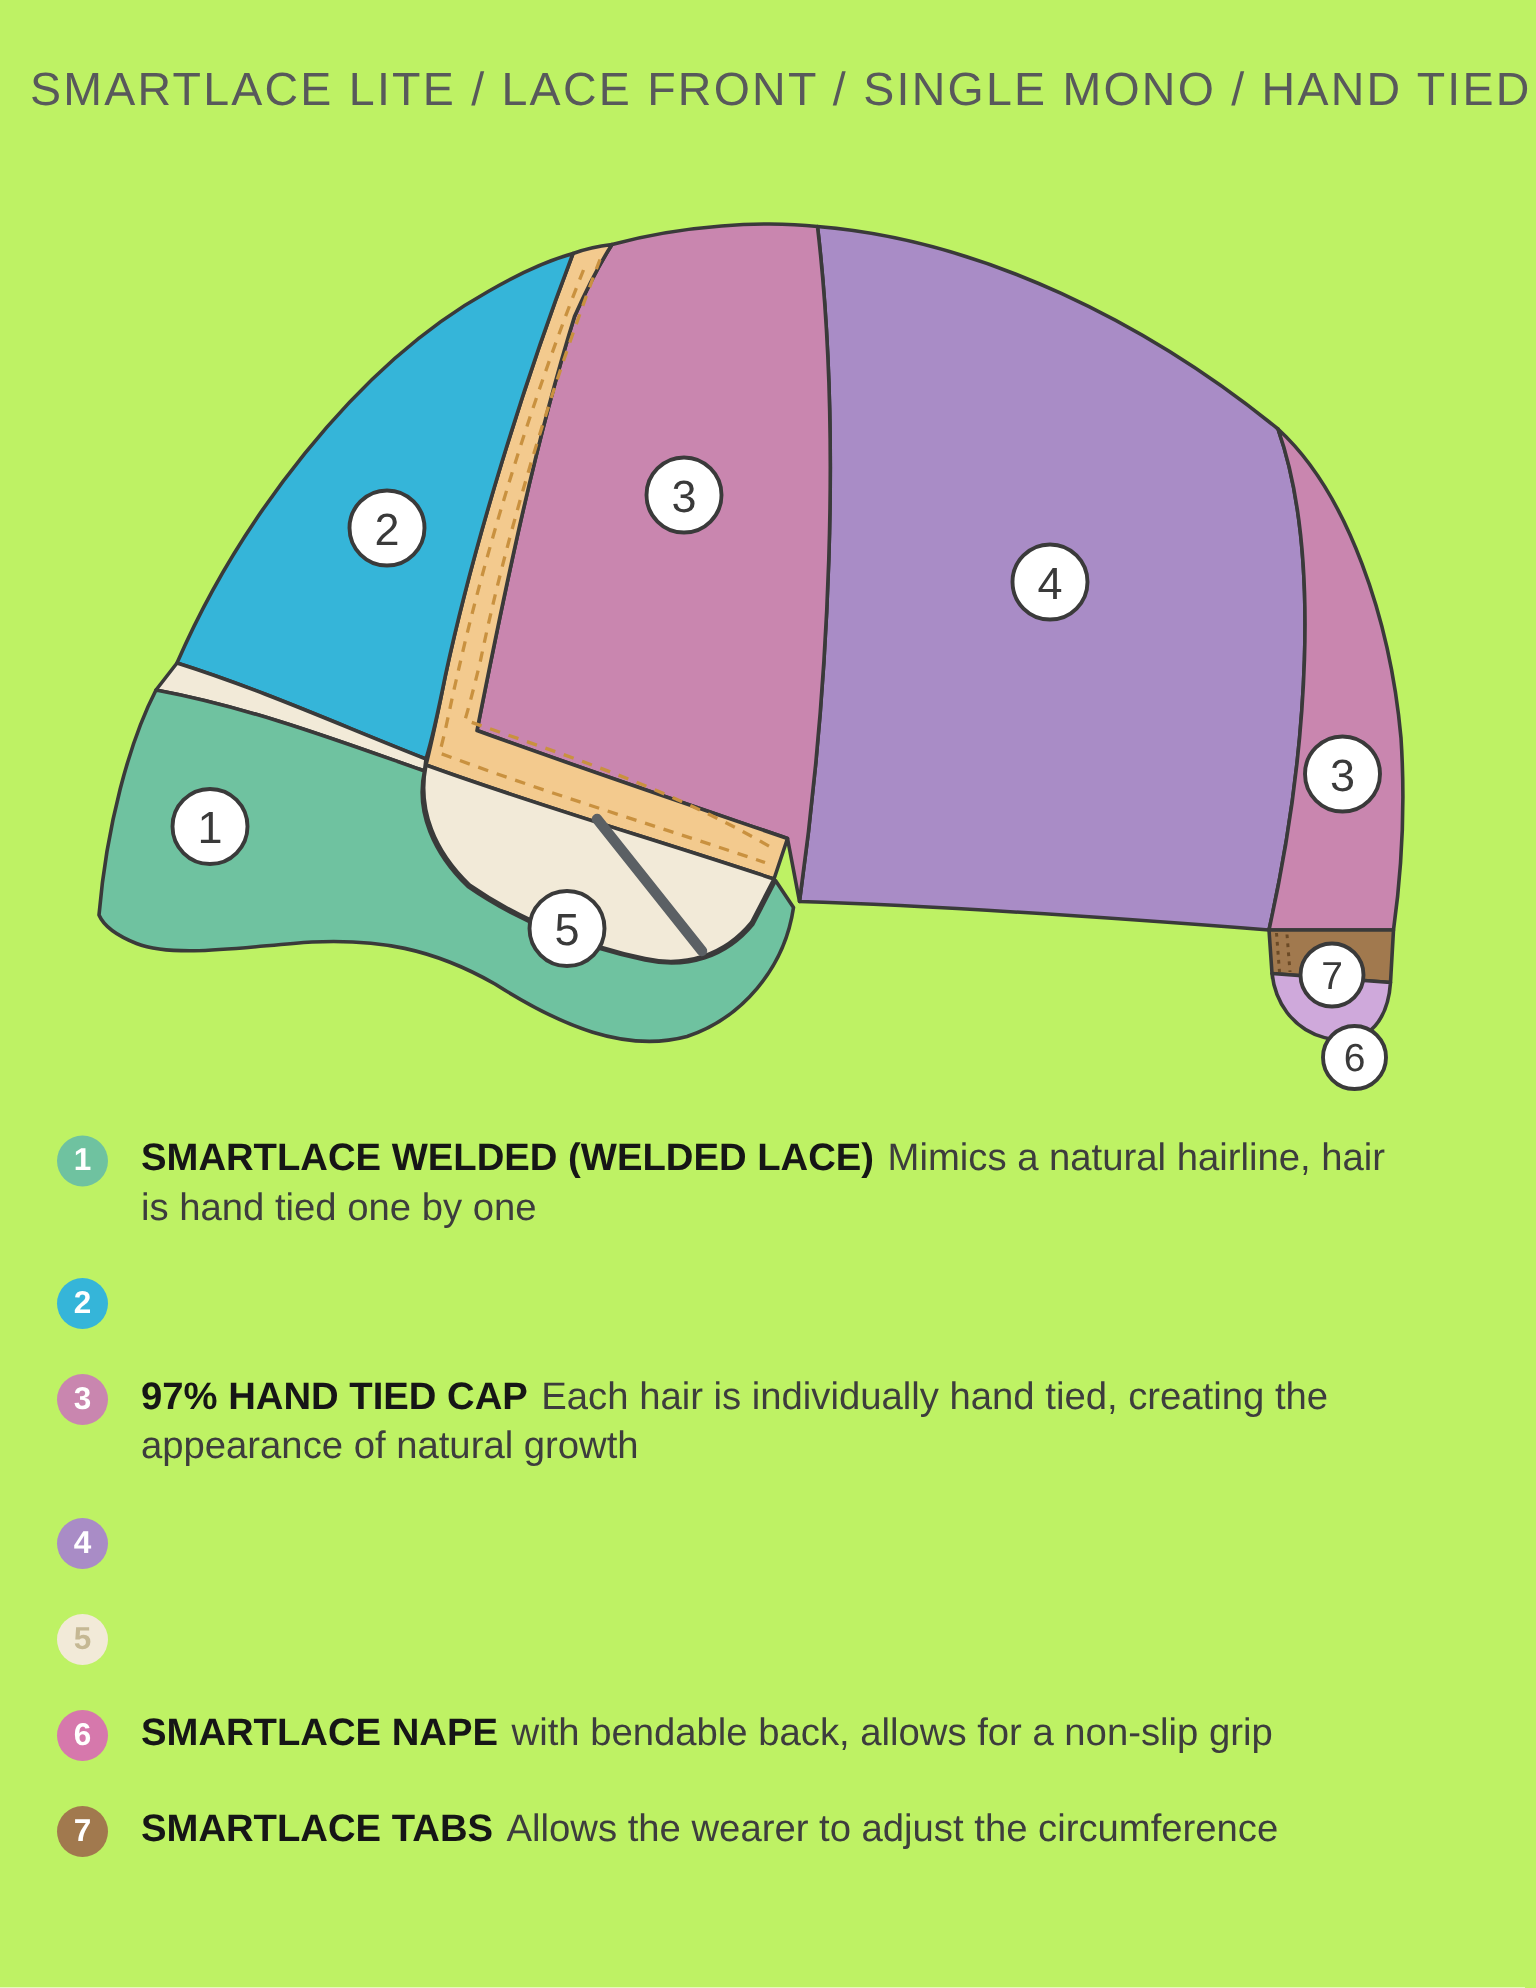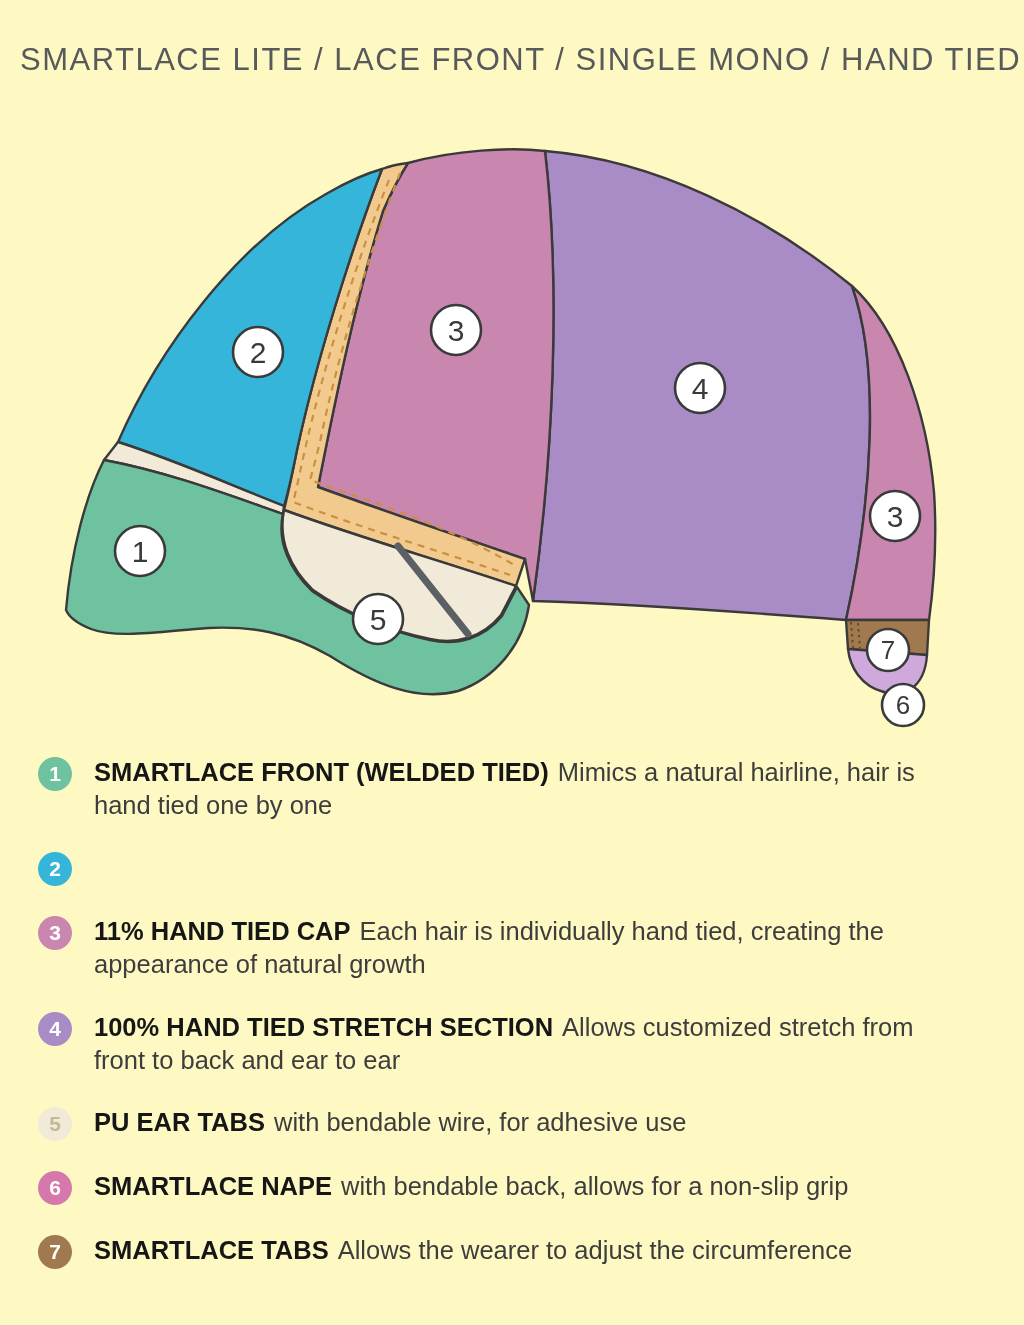--- a/index.html
+++ b/index.html
@@ -1,18 +1,18 @@
 <!DOCTYPE html>
 <html><head>
 <meta charset="utf-8">
 <style>
   * { margin:0; padding:0; box-sizing:border-box; }
   html,body { background:#ffffff; }
   body { width:1024px; height:1325px; font-family:"Liberation Sans", sans-serif; }
-  .page { width:1024px; height:1325px; background:#fef9c3; overflow:hidden; position:relative; }
+  .page { width:1024px; height:1325px; background:#bef264; overflow:hidden; position:relative; }
   .title {
     font-size:31px; font-weight:400; letter-spacing:1.5px;
     margin:42px 0 0 20px; white-space:nowrap; color:#58595b;
   }
   svg.diagram { display:block; margin-top:50px; }
   .regions path { stroke:#3a3a3a; stroke-width:2.4; stroke-linejoin:round; }
   .stitch { fill:none; stroke-width:2.2; stroke-dasharray:7 6; stroke-linecap:butt; }
   .dotline { fill:none; stroke-width:2; stroke-dasharray:2.5 3.5; }
   .wire { stroke-width:7; stroke-linecap:round; }
   .badge circle { fill:#ffffff; stroke:#3a3a3a; stroke-width:2.6; }
@@ -99,40 +99,38 @@
     <g class="badge small">
       <circle cx="903" cy="707" r="21"></circle>
         <text x="903" y="716">6</text>
     </g>
   </svg>
 
   <div class="legend">
 
     <div class="legend-item">
       <span class="legend-num" style="background-color: rgb(111, 194, 160); color: rgb(255, 255, 255);">1</span>
-      <span class="legend-text"><span class="legend-label">SMARTLACE FRONT (WELDED TIED)</span><span class="legend-desc">Mimics a natural hairline, hair is hand tied one by one</span></span>
+      <span class="legend-text"><span class="legend-label">SMARTLACE WELDED (WELDED LACE)</span><span class="legend-desc">Mimics a natural hairline, hair is hand tied one by one</span></span>
     </div>
 
     <div class="legend-item">
       <span class="legend-num" style="background-color: rgb(53, 181, 217); color: rgb(255, 255, 255);">2</span>
     </div>
 
     <div class="legend-item">
       <span class="legend-num" style="background-color: rgb(201, 134, 175); color: rgb(255, 255, 255);">3</span>
-      <span class="legend-text"><span class="legend-label">11% HAND TIED CAP</span><span class="legend-desc">Each hair is individually hand tied, creating the appearance of natural growth</span></span>
+      <span class="legend-text"><span class="legend-label">97% HAND TIED CAP</span><span class="legend-desc">Each hair is individually hand tied, creating the appearance of natural growth</span></span>
     </div>
 
     <div class="legend-item">
       <span class="legend-num" style="background-color: rgb(169, 140, 198); color: rgb(255, 255, 255);">4</span>
-      <span class="legend-text"><span class="legend-label">100% HAND TIED STRETCH SECTION</span><span class="legend-desc">Allows customized stretch from front to back and ear to ear</span></span>
     </div>
 
     <div class="legend-item">
       <span class="legend-num" style="background-color: rgb(242, 234, 216); color: rgb(197, 184, 148);">5</span>
-      <span class="legend-text"><span class="legend-label">PU EAR TABS</span><span class="legend-desc">with bendable wire, for adhesive use</span></span>
     </div>
 
     <div class="legend-item">
       <span class="legend-num" style="background-color: rgb(214, 120, 172); color: rgb(255, 255, 255);">6</span>
       <span class="legend-text"><span class="legend-label">SMARTLACE NAPE</span><span class="legend-desc">with bendable back, allows for a non-slip grip</span></span>
     </div>
 
     <div class="legend-item">
       <span class="legend-num" style="background-color: rgb(161, 121, 78); color: rgb(255, 255, 255);">7</span>
       <span class="legend-text"><span class="legend-label">SMARTLACE TABS</span><span class="legend-desc">Allows the wearer to adjust the circumference</span></span>

